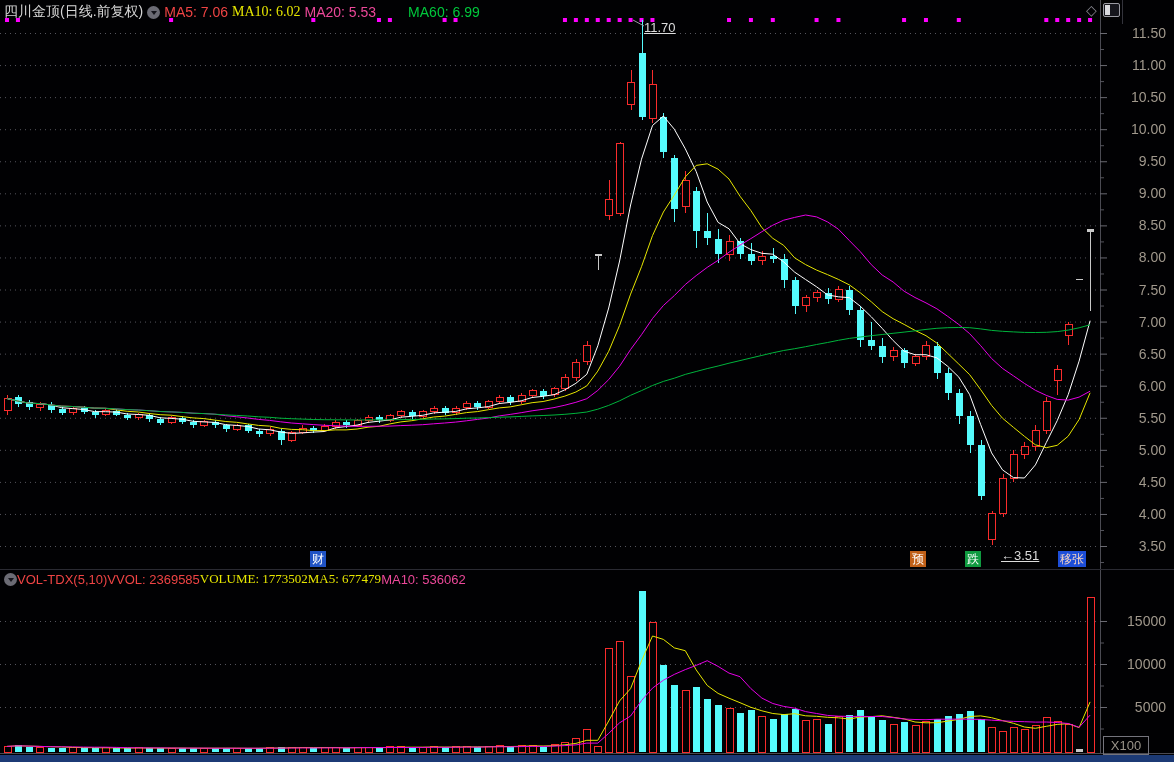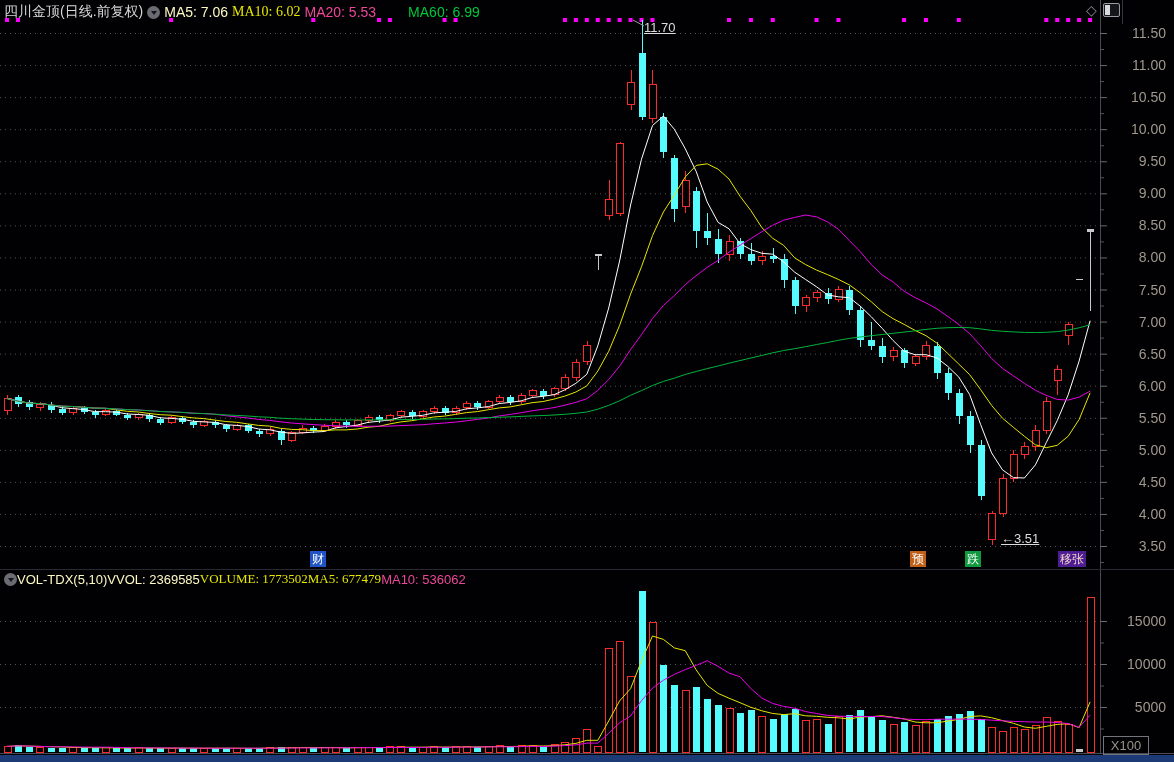--- a/index.html
+++ b/index.html
@@ -5,41 +5,41 @@
   html,body{margin:0;padding:0;background:#000;}
   body{width:1174px;height:762px;overflow:hidden;position:relative;
        font-family:"Liberation Sans","DejaVu Sans",sans-serif;}
   .app{position:absolute;inset:0;width:1174px;height:762px;background:#010103;}
   svg{position:absolute;left:0;top:0;}
   .hdr{position:absolute;left:4px;top:1px;height:22px;display:flex;align-items:center;
        gap:4px;font-size:14px;white-space:nowrap;z-index:5;}
   .vhdr{position:absolute;left:4px;top:570px;height:18px;display:flex;align-items:center;
        gap:0;font-size:13px;white-space:nowrap;z-index:5;}
   .c-title{color:#d6d6d6;}
-  .c-white{color:#fef9c3;}
+  .c-white{color:#ef4444;}
   .c-yellow{color:#e6e600;font-family:Liberation Serif, serif;}
   .c-magenta{color:#ec4899;}
   .c-green{color:#00c83c;margin-left:28px;}
   .circle-ico{width:13px;height:13px;border-radius:50%;background:#6b6b74;display:inline-flex;
        align-items:center;justify-content:center;flex:0 0 auto;}
   .circle-ico .chev{width:0;height:0;border-left:3px solid transparent;border-right:3px solid transparent;
        border-top:4px solid #15151c;margin-top:1px;}
   .tr-icons{position:absolute;top:2px;left:1086px;display:flex;align-items:center;gap:6px;z-index:6;}
   .diamond{color:#8a8a92;font-size:14px;line-height:16px;}
   .win-ico{width:15px;height:12px;border:1px solid #9a9aa2;border-radius:2px;position:relative;background:#15151c;}
   .win-ico .half{position:absolute;left:1px;top:1px;bottom:1px;width:5px;background:#d8d8de;}
   .chrome-div{position:absolute;left:1122px;top:0;width:1px;height:24px;background:#33333b;z-index:6;}
   .tag{position:absolute;z-index:6;font-size:12px;line-height:14px;padding:1px 2px;color:#fff;}
   .tag-cai{left:310px;top:551px;background:#2053c5;}
   .tag-yu{left:910px;top:551px;background:#c06018;}
   .tag-die{left:965px;top:551px;background:#0f9a40;}
-  .tag-yizhang{left:1058px;top:551px;background:#4c1d95;color:#f2d2c2;}
+  .tag-yizhang{left:1058px;top:551px;background:#1d4ed8;color:#f2d2c2;}
   .anno{position:absolute;color:#dcdcdc;font-size:13px;z-index:6;white-space:nowrap;text-decoration:underline;}
   .anno-peak{left:644px;top:20px;}
-  .anno-trough{left:1001px;top:531px;}
+  .anno-trough{left:1001px;top:548px;}
   .x100-box{position:absolute;left:1103px;top:736px;width:44px;height:17px;border:1px solid #74747c;
        color:#9a948a;font-size:13px;display:flex;align-items:center;justify-content:center;z-index:6;}
   .bottom-strip{position:absolute;left:0;top:755px;width:1174px;height:7px;background:#1c3a75;z-index:6;}
 </style>
 </head>
 <body>
 
 <div class="app">
 
   <svg id="chart-svg" width="1174" height="762" viewBox="0 0 1174 762">

